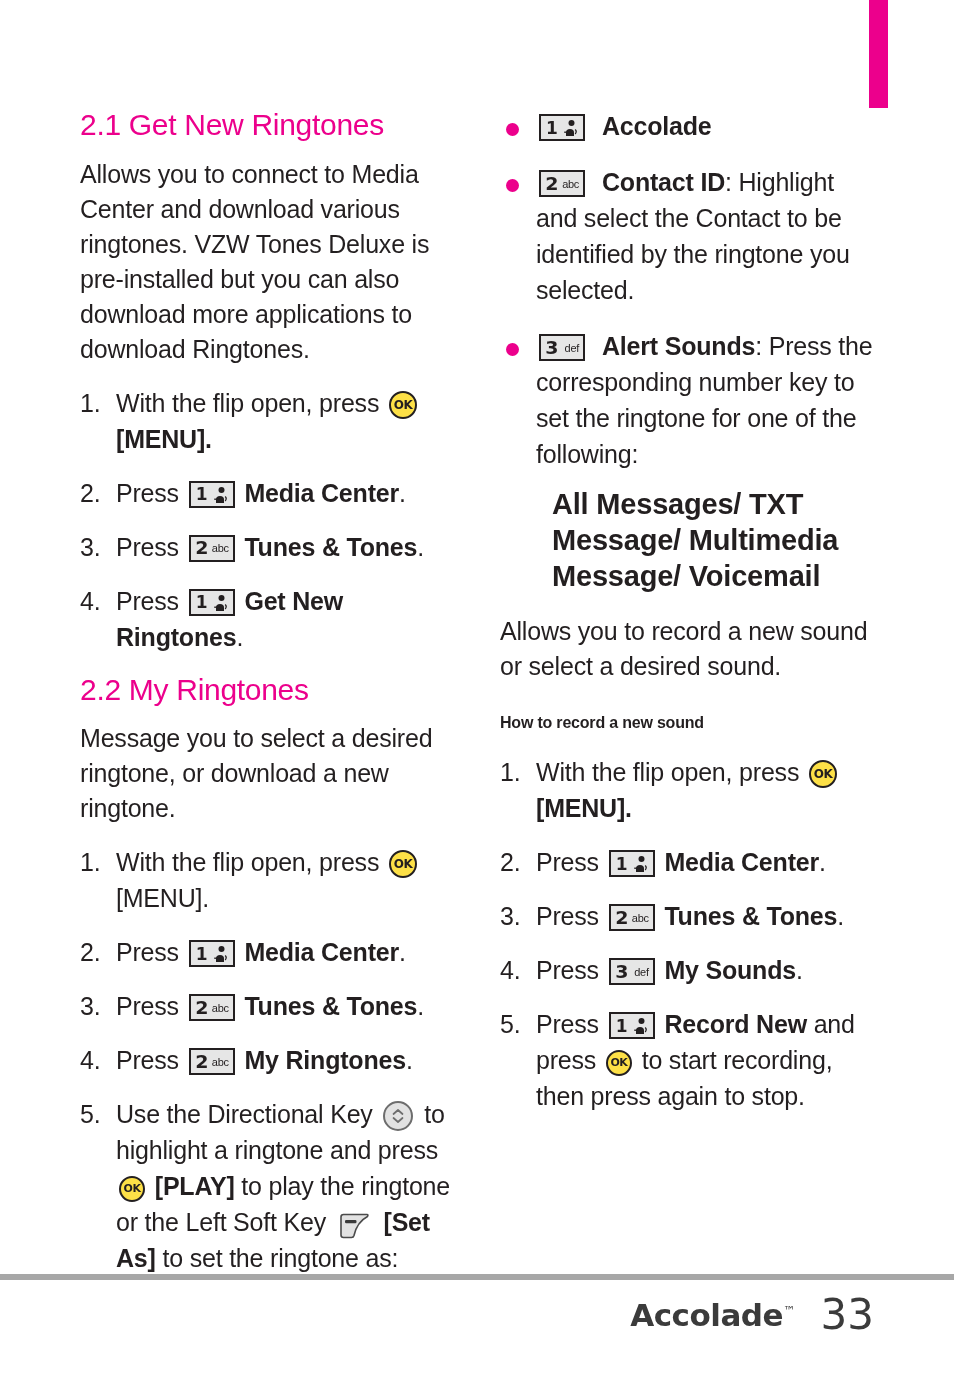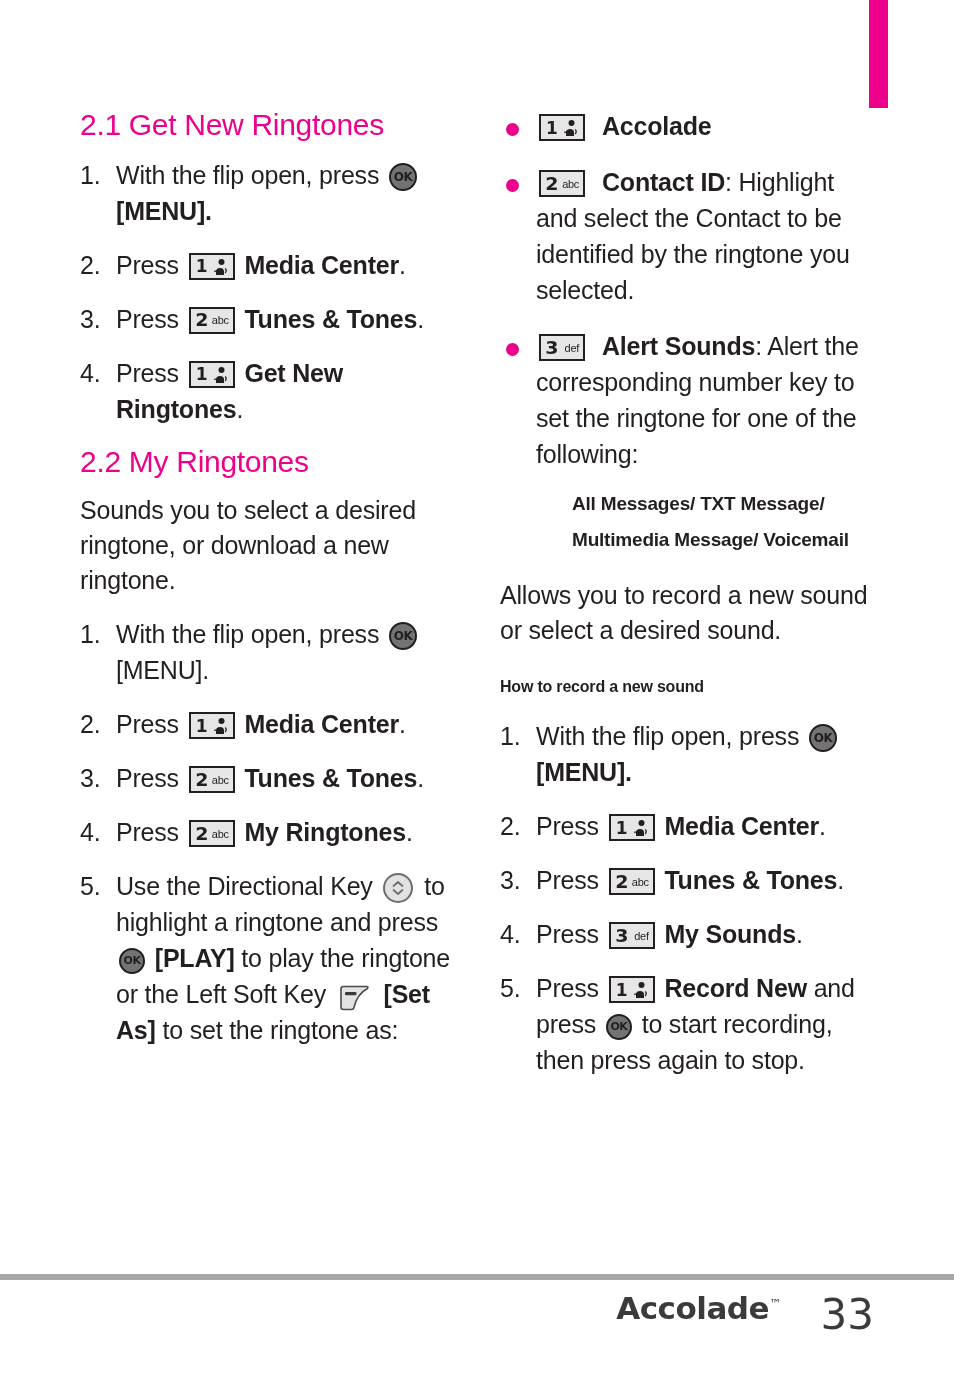--- a/index.html
+++ b/index.html
@@ -109,24 +109,24 @@
     position: absolute;
     left: 6px;
     top: 15px;
     width: 13px;
     height: 13px;
     border-radius: 50%;
     background: #ec008c;
   }
   .bullet-gap { display: inline-block; width: 14px; }
   .sub-block {
-    font-size: 19px;
+    font-size: 29px;
     line-height: 36px;
     font-weight: bold;
-    margin: 14px 0 0 36px;
+    margin: 14px 0 0 16px;
     letter-spacing: -0.2px;
   }
 
   
   .key {
     display: inline-block;
     position: relative;
     vertical-align: -6px;
     width: 46px;
     height: 27px;
@@ -168,21 +168,21 @@
     height: 19px;
   }
 
   
   .okkey {
     display: inline-block;
     vertical-align: -7px;
     width: 28px;
     height: 28px;
     border-radius: 50%;
-    background: #737373;
+    background: #fde047;
     border: 2.5px solid #231f20;
     box-sizing: border-box;
     position: relative;
     margin: 0 3px;
   }
   .okkey span {
     position: absolute;
     left: 0; right: 0; top: 50%;
     transform: translateY(-50%);
     text-align: center;
@@ -226,22 +226,22 @@
     top: 1274px;
     width: 954px;
     height: 6px;
     background: #a7a7a7;
   }
   .footer {
     position: absolute;
     top: 1290px;
     right: 80px;
     display: flex;
-    align-items: flex-start;
-    gap: 40px;
+    align-items: center;
+    gap: 26px;
   }
   .brand {
     font-family: "DejaVu Sans", sans-serif;
     font-size: 31px;
     font-weight: bold;
     color: #3b3b3b;
     letter-spacing: -0.5px;
     position: relative;
   }
   .brand .tm {
@@ -259,20 +259,21 @@
 <body>
 
 <div class="tab-marker"></div>
 
 <div class="page">
 
   <div class="col col-left">
 
     <h2 class="section-title sect-2-1">2.1 Get New Ringtones</h2>
 
+    <p class="para">Allows you to connect to Media Center and download various ringtones. VZW Tones Deluxe is pre-installed but you can also download more applications to download Ringtones.</p>
 
     <ol class="steps">
 
       <li>
         <span class="num">1.</span><span>With the flip open, press</span>
         <span class="okkey"><span>OK</span></span><br>
         <span class="b">[MENU].</span>
       </li>
 
       <li>
@@ -308,21 +309,21 @@
             <path d="M12.2 10.5 q2 2 0 4.5" stroke="#231f20" stroke-width="1.3" fill="none"></path>
             <path d="M1.2 13.2 h3.6" stroke="#231f20" stroke-width="1.3" fill="none"></path>
           </svg>
         </span>
         <span class="b">Get New Ringtones</span><span>.</span>
       </li>
     </ol>
 
     <h2 class="section-title sect-2-2">2.2 My Ringtones</h2>
 
-    <p class="para">Sounds you to select a desired ringtone, or download  a new ringtone.</p>
+    <p class="para">Message you to select a desired ringtone, or download  a new ringtone.</p>
 
     <ol class="steps">
 
       <li>
         <span class="num">1.</span><span>With the flip open, press</span>
         <span class="okkey"><span>OK</span></span><br>
         <span>[MENU].</span>
       </li>
 
       <li>
@@ -404,21 +405,21 @@
           <span class="kd kd-2">2</span>
           <span class="kl">abc</span>
         </span><span class="bullet-gap"></span><span class="b">Contact ID</span><span>: Highlight and select the Contact to be identified by the ringtone you selected.</span>
       </li>
 
       <li>
         <span class="dot"></span>
         <span class="key">
           <span class="kd kd-3">3</span>
           <span class="kl">def</span>
-        </span><span class="bullet-gap"></span><span class="b">Alert Sounds</span><span>: Alert the corresponding number key to set the ringtone for one of the following:</span>
+        </span><span class="bullet-gap"></span><span class="b">Alert Sounds</span><span>: Press the corresponding number key to set the ringtone for one of the following:</span>
         <div class="sub-block">All Messages/ TXT Message/ Multimedia Message/ Voicemail</div>
       </li>
     </ul>
 
 
     <p class="para">Allows you to record a new sound or select a desired sound.</p>
 
     <p class="subhead">How to record a new sound</p>
 
     <ol class="steps">

